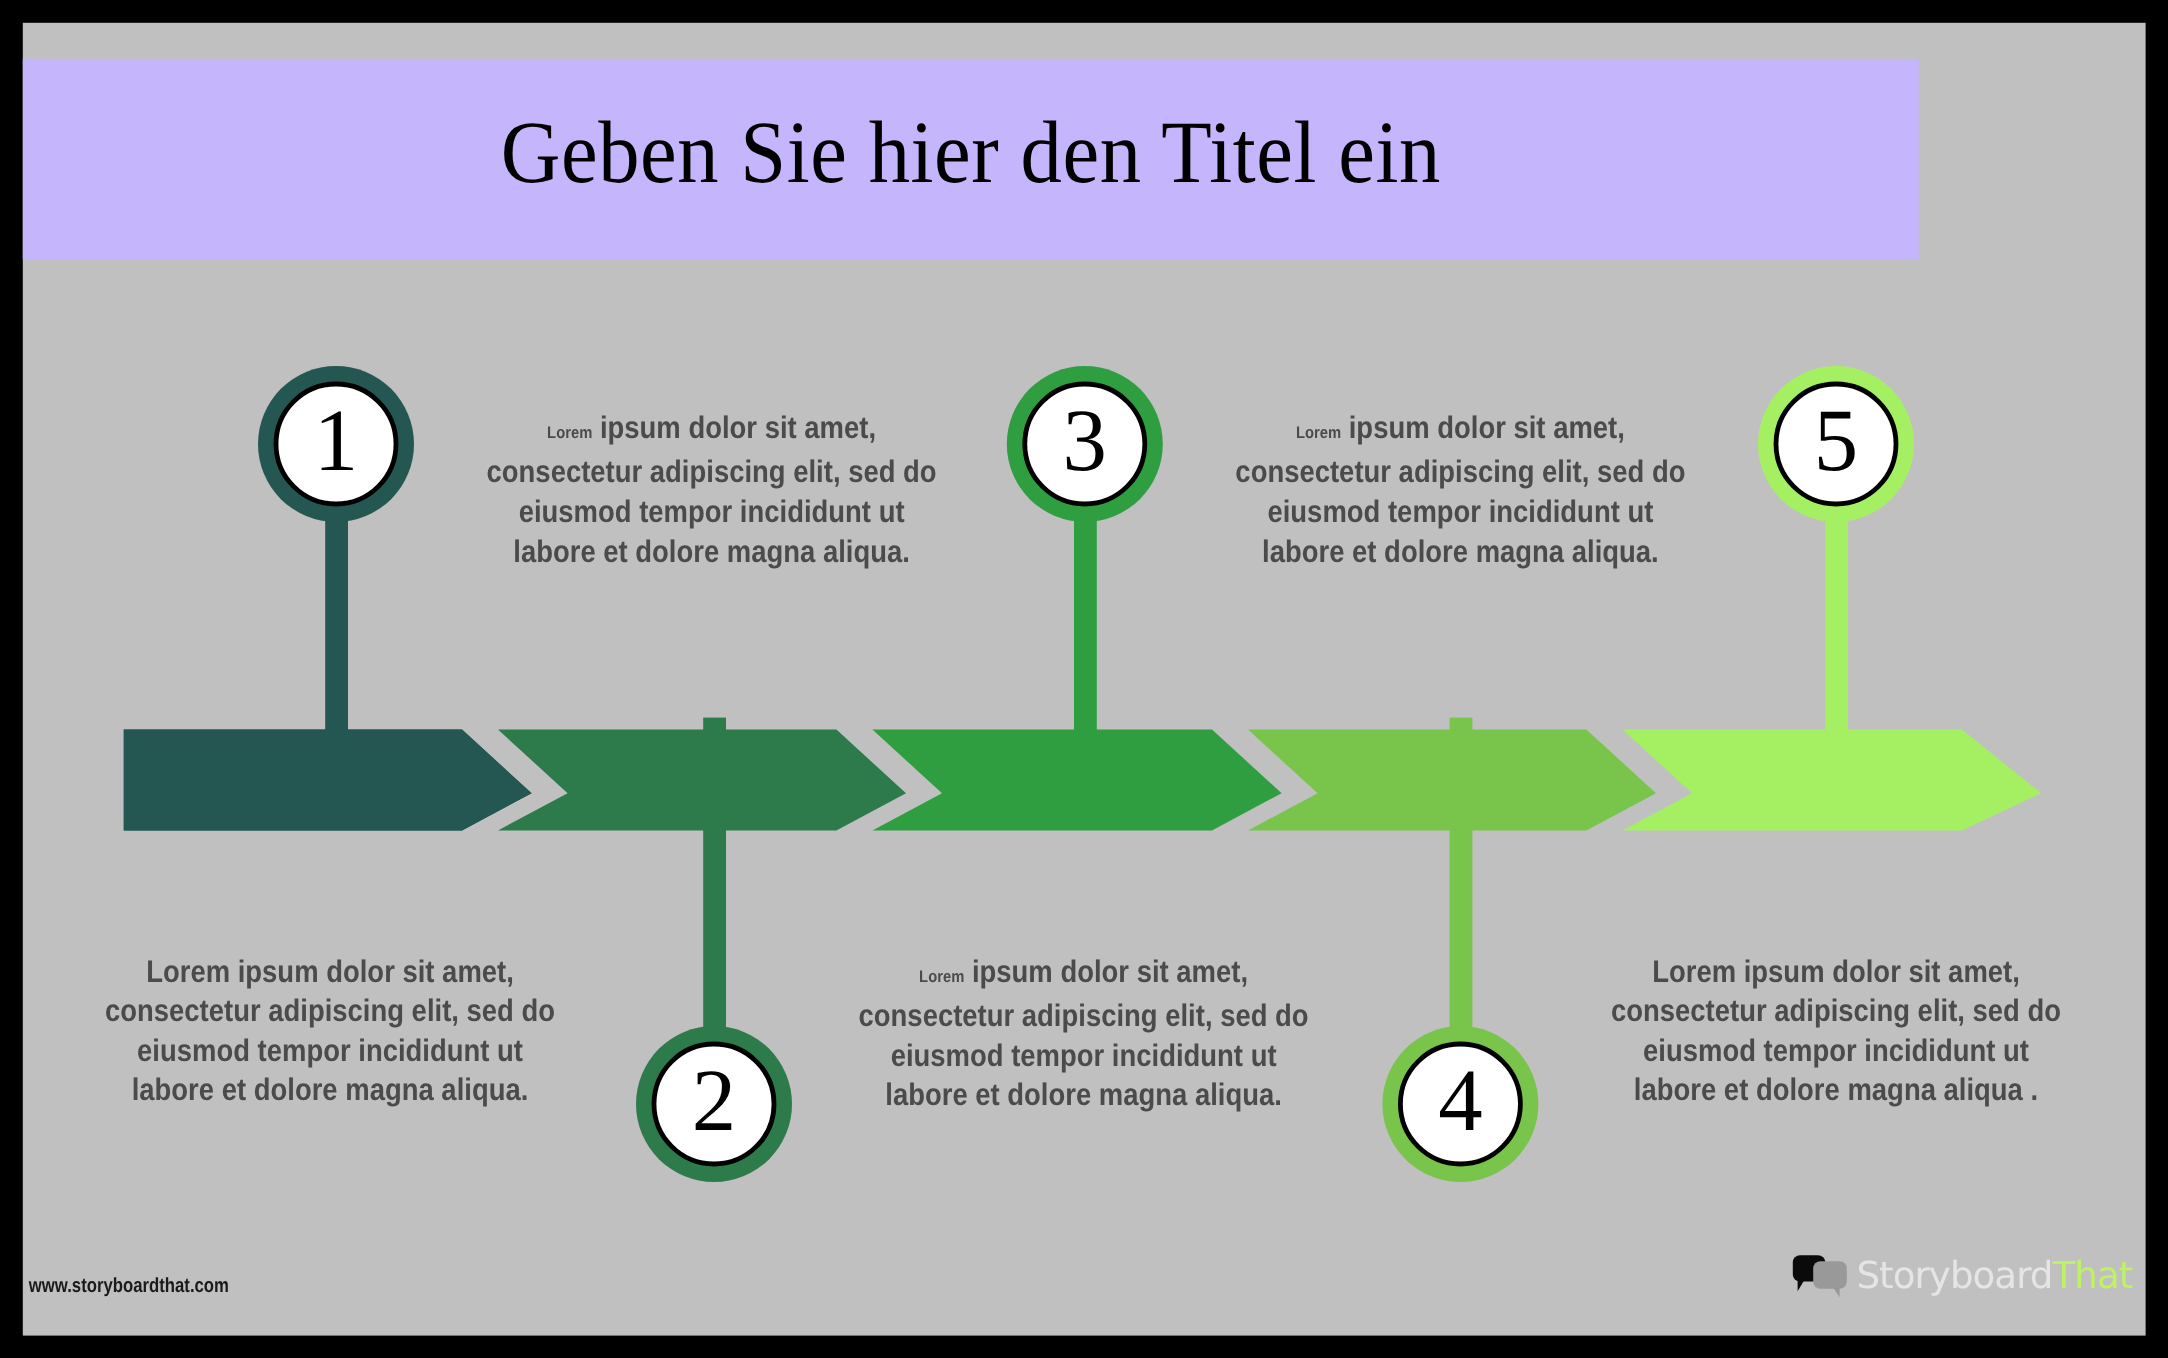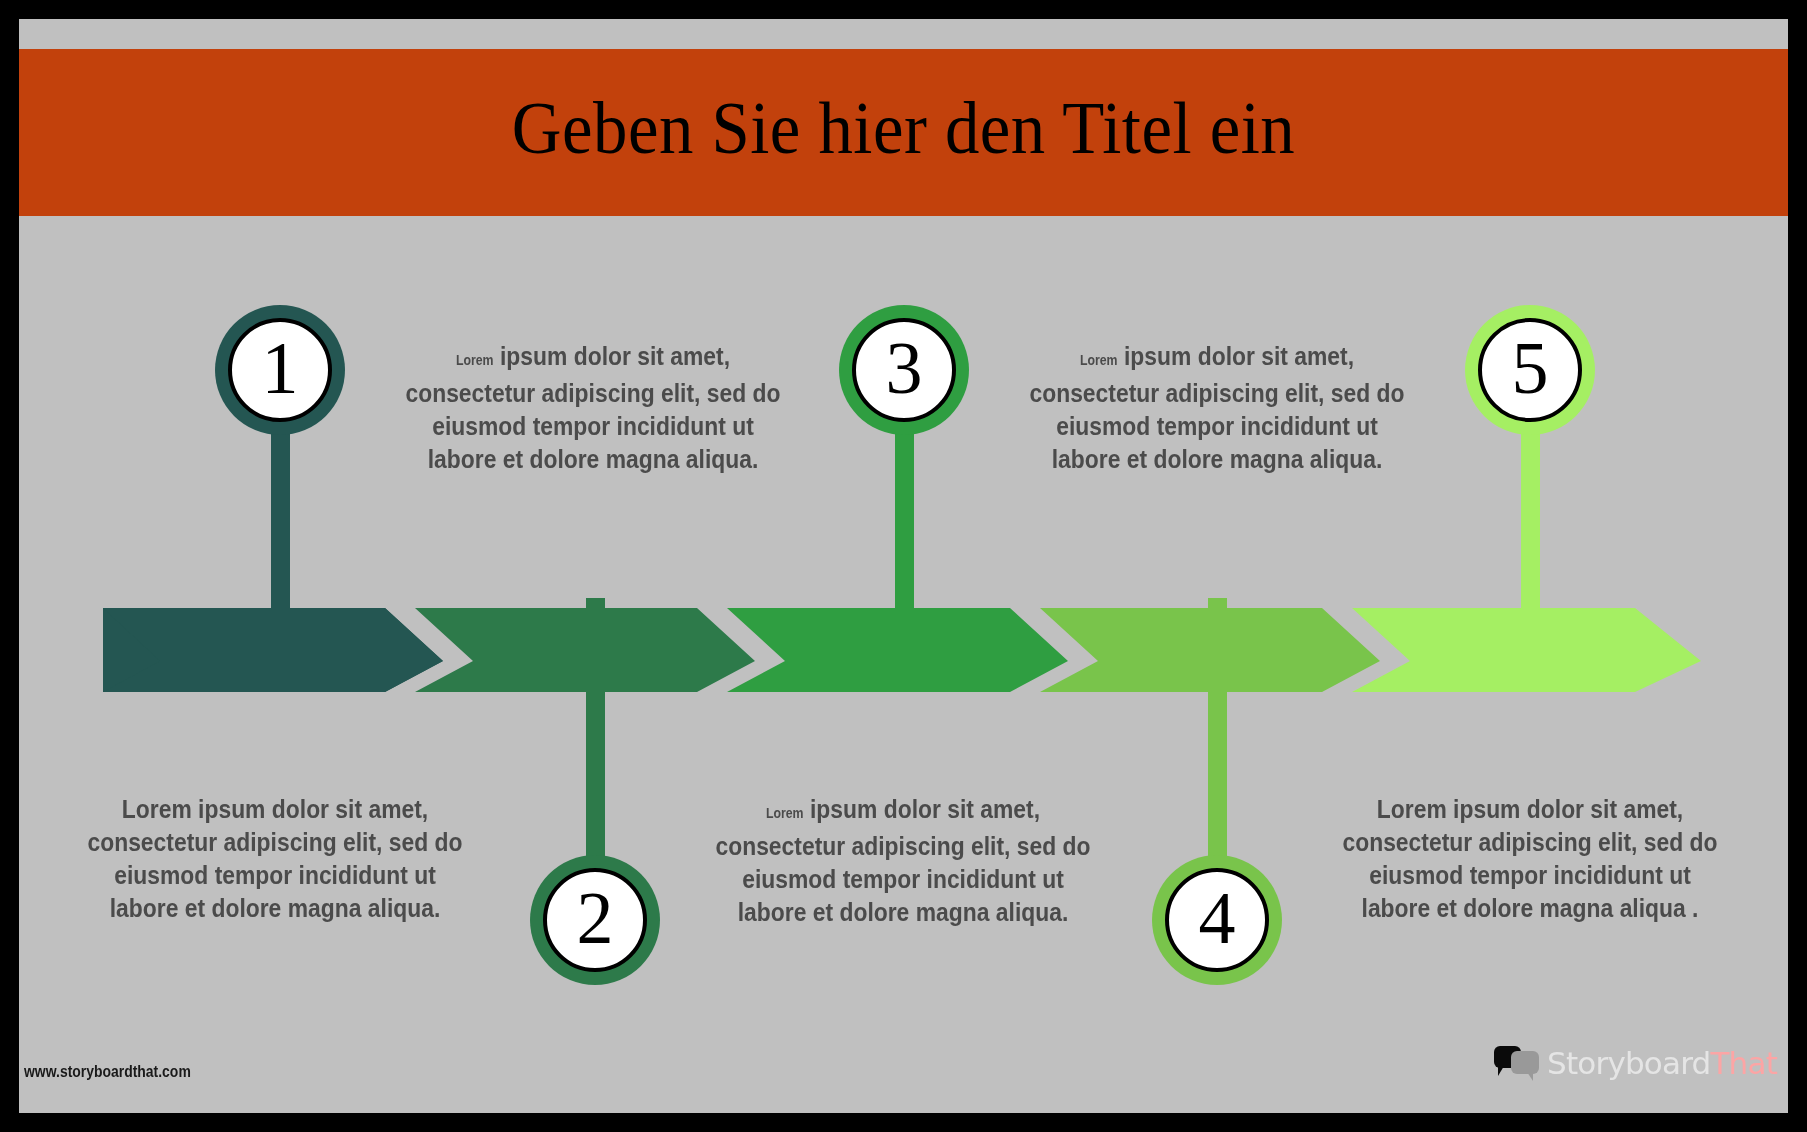--- a/index.html
+++ b/index.html
@@ -29,23 +29,23 @@
     height: 1094px;
     background: #c0c0c0;
     overflow: hidden;
   }
 
   
   #title-band {
     position: absolute;
     left: 19px;
     top: 49px;
-    width: 1769px;
+    width: 1580px;
     height: 167px;
-    background: #c2410c;
+    background: #c4b5fd;
   }
   #title-text {
     position: absolute;
     left: 0; right: 0;
     top: 31px;
     text-align: center;
     font-family: "Liberation Serif", "DejaVu Serif", serif;
     font-size: 74px;
     line-height: 96px;
     letter-spacing: 0.5px;
@@ -168,21 +168,21 @@
     border-right: 6px solid #999999;
     border-bottom: 9px solid transparent;
   }
   #logo .wordmark {
     font-family: "DejaVu Sans", sans-serif;
     font-size: 31px;
     letter-spacing: -0.8px;
     white-space: nowrap;
   }
   #logo .w-dark { color: #e5e5e5; }
-  #logo .w-light { color: #fca5a5; }
+  #logo .w-light { color: #bef264; }
 </style>
 </head>
 <body>
 
 <div id="poster">
   <div id="canvas"></div>
 
   <div id="title-band">
     <div id="title-text">Geben Sie hier den Titel ein</div>
   </div>

